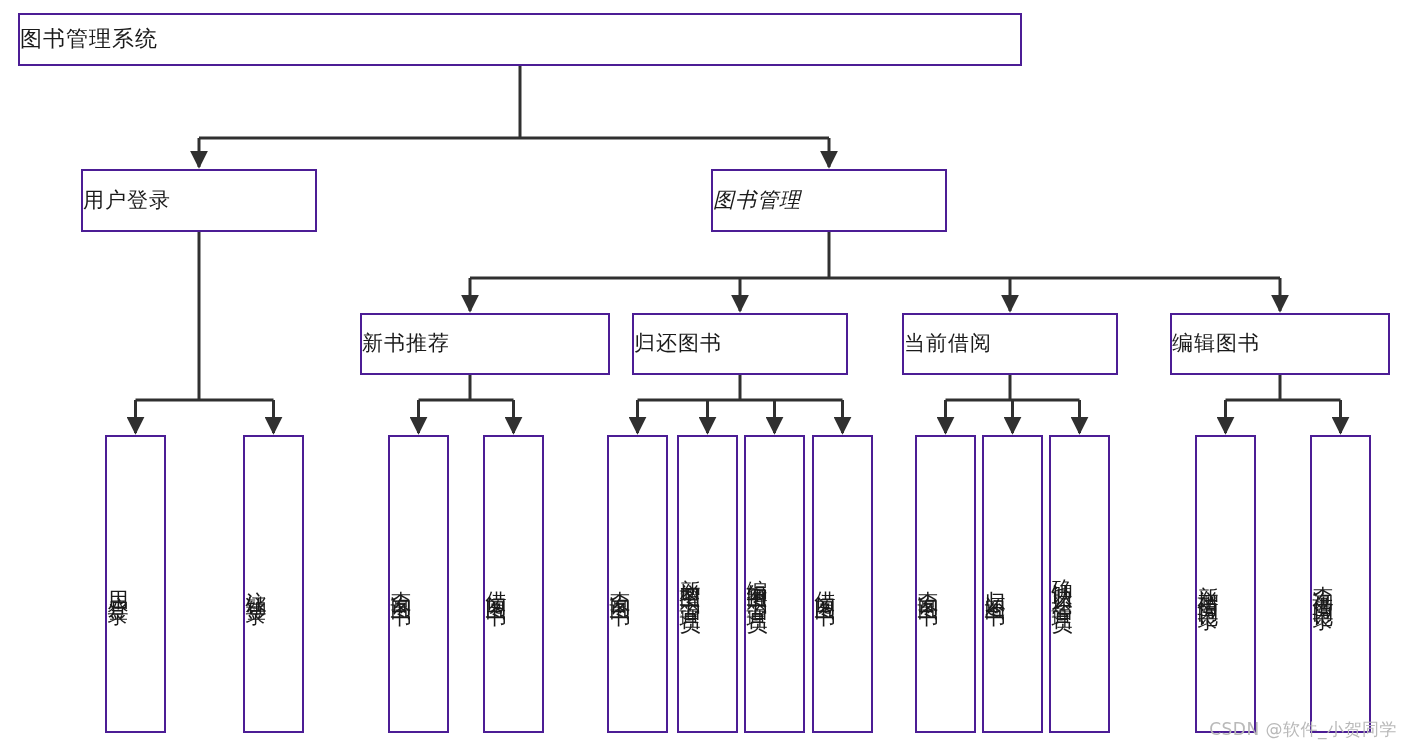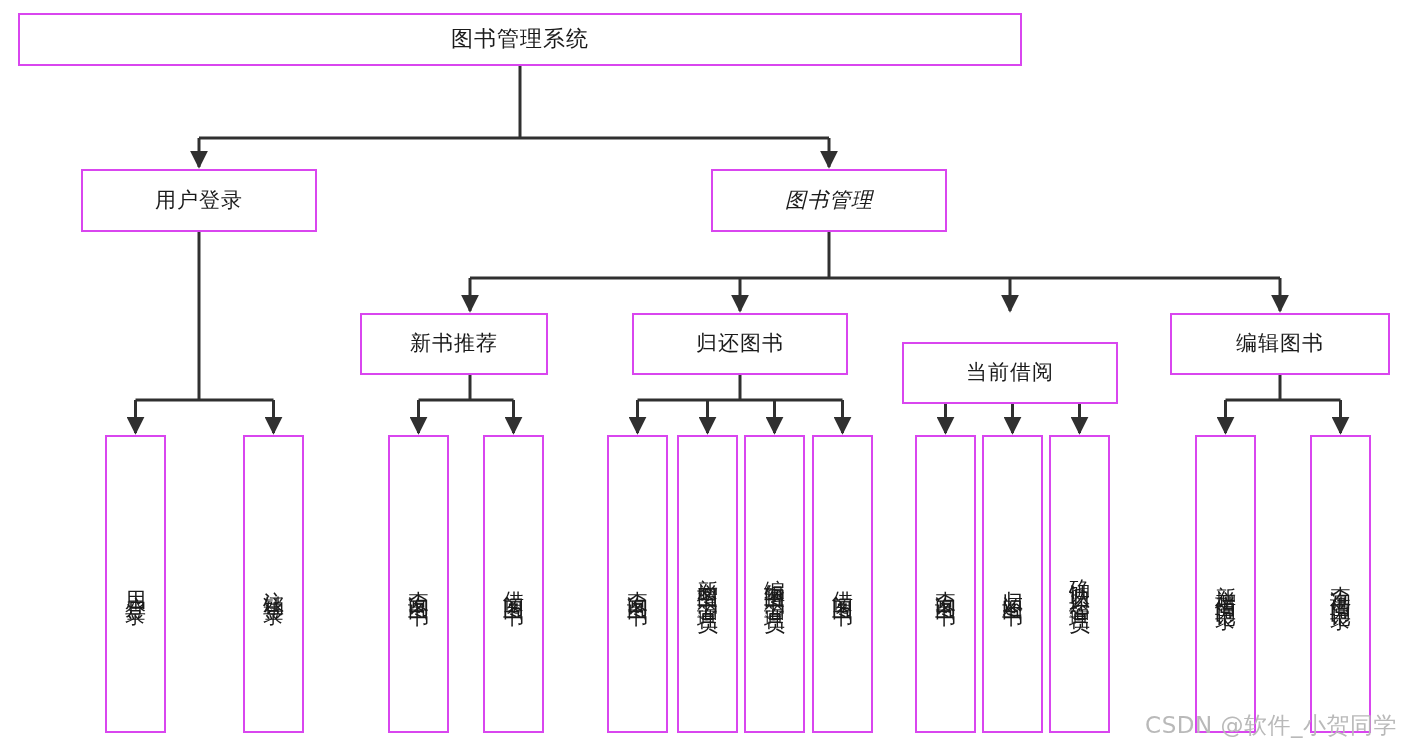--- a/index.html
+++ b/index.html
@@ -19,25 +19,24 @@
     position: absolute;
     left: 0;
     top: 0;
     width: 1405px;
     height: 747px;
     pointer-events: none;
   }
   .node {
     position: absolute;
     box-sizing: border-box;
-    border: 2px solid #d946ef;
+    border: 2px solid #4c1d95;
     background: #ffffff;
     display: flex;
     align-items: center;
-    justify-content: center;
     color: #1a1a1a;
   }
   .node.horiz {
     font-size: 21px;
     letter-spacing: 1px;
     line-height: 1.2;
   }
   .node.root {
     font-size: 22px;
   }
@@ -49,21 +48,21 @@
     text-orientation: upright;
     letter-spacing: 5px;
     line-height: 1.05;
     white-space: nowrap;
     text-align: center;
   }
   .watermark {
     position: absolute;
     right: 8px;
     bottom: 6px;
-    font-size: 23px;
+    font-size: 17px;
     color: #b9b9b9;
     letter-spacing: 0.5px;
     white-space: nowrap;
     font-family: "DejaVu Sans", "Liberation Sans", sans-serif;
     margin-left: 12px;
   }
 </style>
 </head>
 <body>
 
@@ -115,27 +114,27 @@
   <div id="node-layer">
       <div class="node horiz root" style="left: 18px; top: 13px; width: 1004px; height: 53px;">
         <span>图书管理系统</span>
       </div>
       <div class="node horiz" style="left: 81px; top: 169px; width: 236px; height: 63px;">
         <span>用户登录</span>
       </div>
       <div class="node horiz" style="left: 711px; top: 169px; width: 236px; height: 63px; font-style: italic;">
         <span>图书管理</span>
       </div>
-      <div class="node horiz" style="left: 360px; top: 313px; width: 188px; height: 62px;">
+      <div class="node horiz" style="left: 360px; top: 313px; width: 250px; height: 62px;">
         <span>新书推荐</span>
       </div>
       <div class="node horiz" style="left: 632px; top: 313px; width: 216px; height: 62px;">
         <span>归还图书</span>
       </div>
-      <div class="node horiz" style="left: 902px; top: 313px; width: 216px; height: 62px; margin-top: 29px;">
+      <div class="node horiz" style="left: 902px; top: 313px; width: 216px; height: 62px;">
         <span>当前借阅</span>
       </div>
       <div class="node horiz" style="left: 1170px; top: 313px; width: 220px; height: 62px;">
         <span>编辑图书</span>
       </div>
       <div class="node vert" style="left: 105px; top: 435px; width: 61px; height: 298px;">
         <span class="vlabel">用户登录</span>
       </div>
       <div class="node vert" style="left: 243px; top: 435px; width: 61px; height: 298px;">
         <span class="vlabel">注销登录</span>

